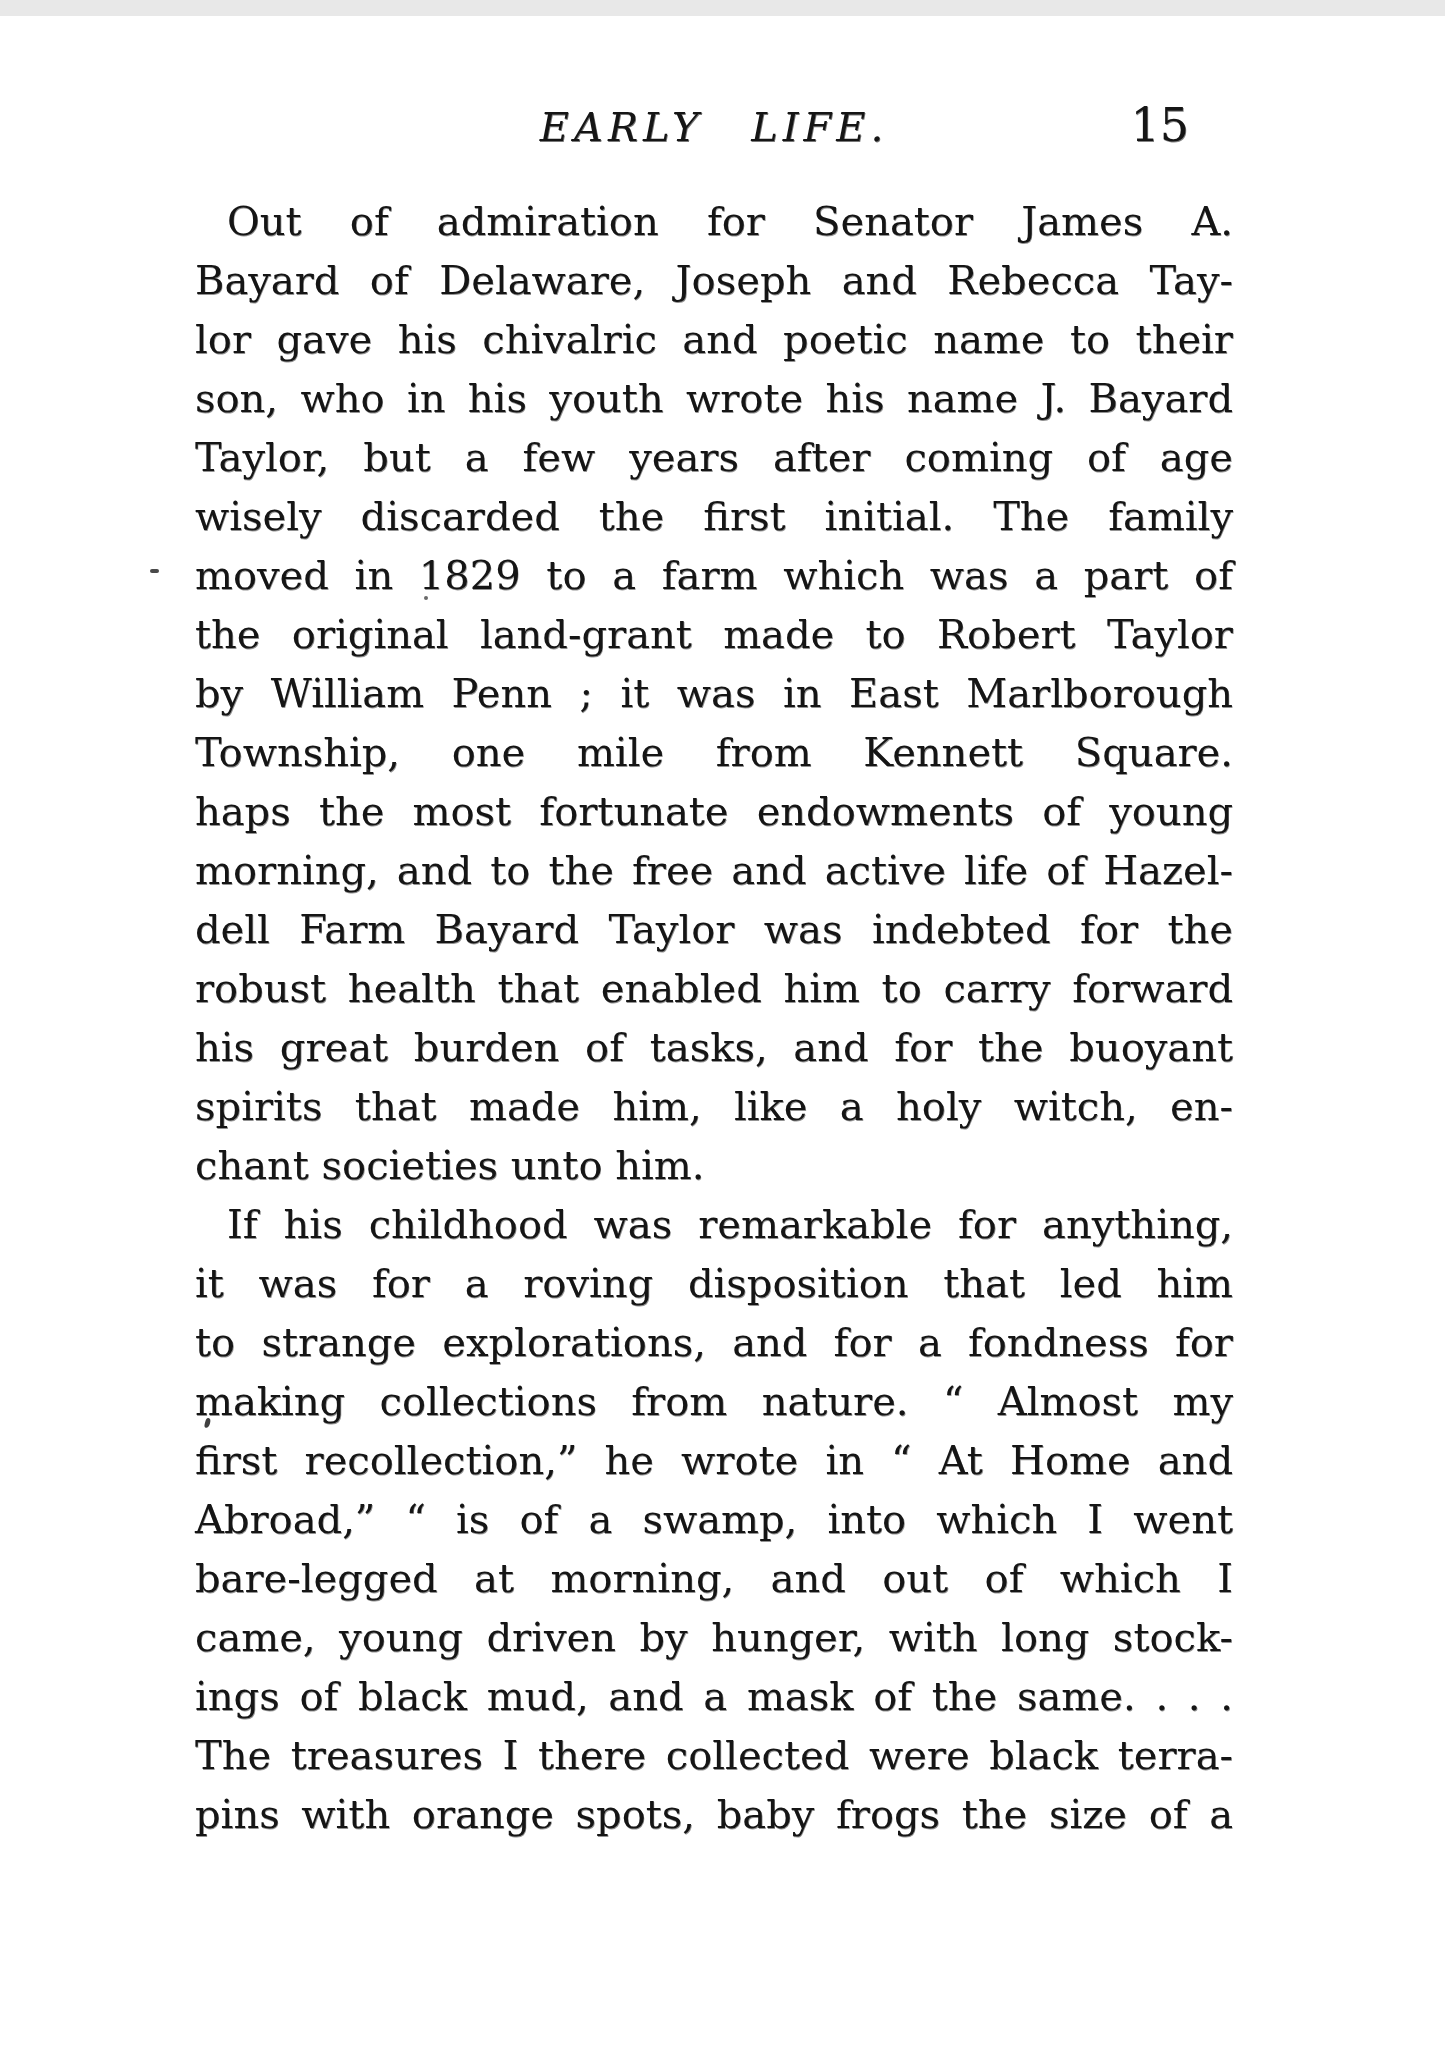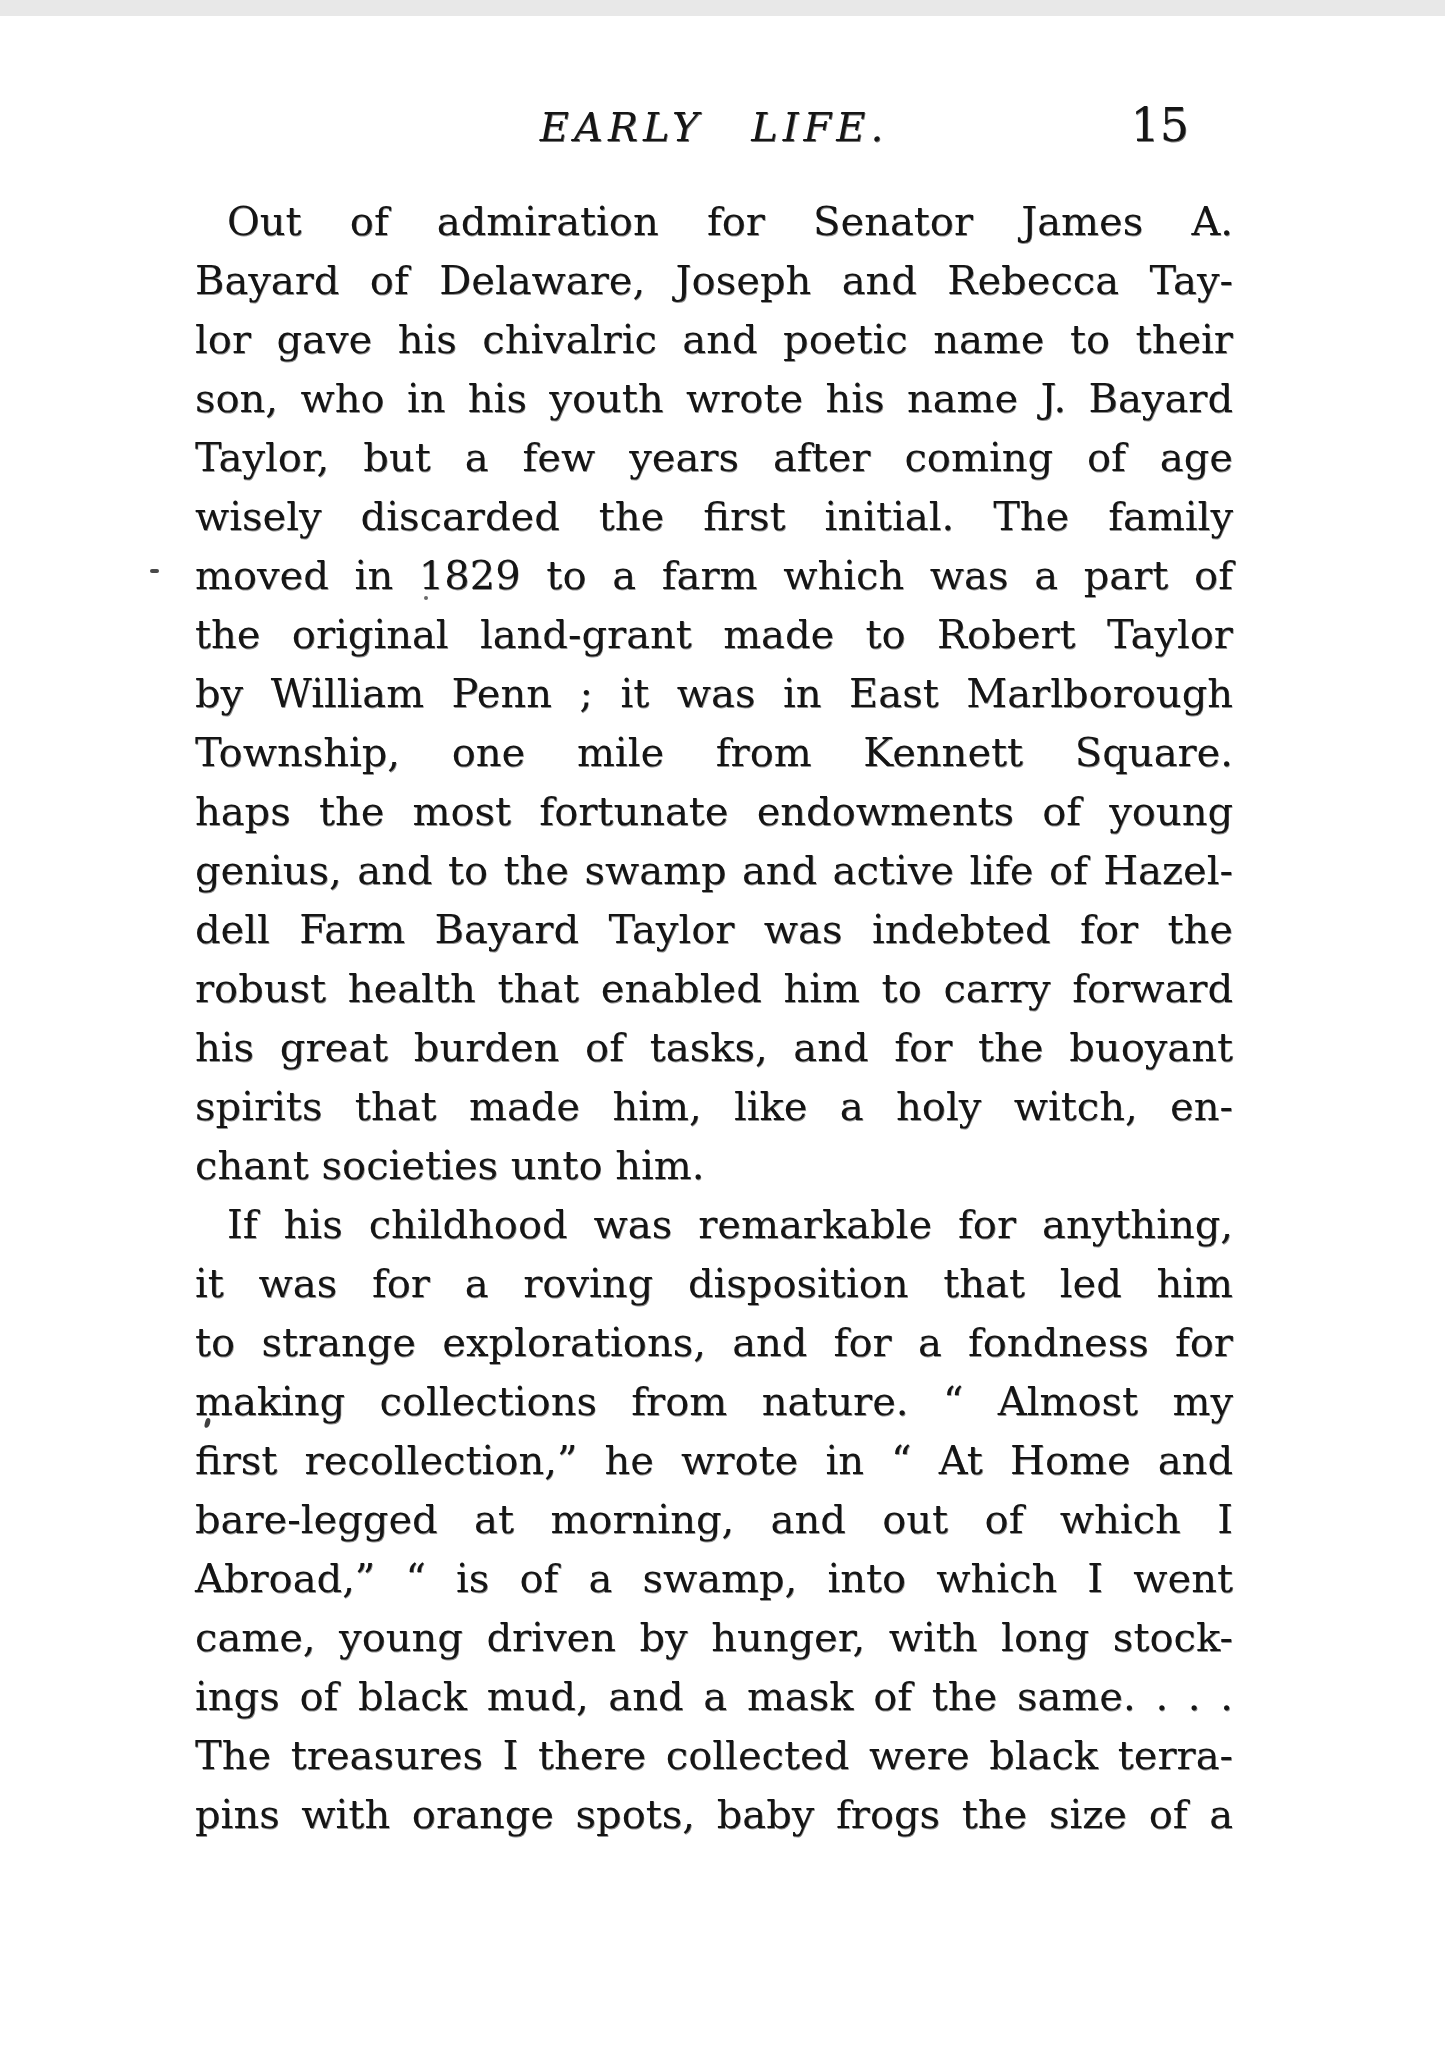--- a/index.html
+++ b/index.html
@@ -90,33 +90,33 @@
       <div class="line">Bayard of Delaware, Joseph and Rebecca Tay-</div>
       <div class="line">lor gave his chivalric and poetic name to their</div>
       <div class="line">son, who in his youth wrote his name J. Bayard</div>
       <div class="line">Taylor, but a few years after coming of age</div>
       <div class="line">wisely discarded the first initial.  The family</div>
       <div class="line">moved in 1829 to a farm which was a part of</div>
       <div class="line">the original land-grant made to Robert Taylor</div>
       <div class="line">by William Penn ; it was in East Marlborough</div>
       <div class="line">Township, one mile from Kennett Square.</div>
       <div class="line">haps the most fortunate endowments of young</div>
-      <div class="line">genius, and to the swamp and active life of Hazel-</div>
+      <div class="line">morning, and to the free and active life of Hazel-</div>
       <div class="line">dell Farm Bayard Taylor was indebted for the</div>
       <div class="line">robust health that enabled him to carry forward</div>
       <div class="line">his great burden of tasks, and for the buoyant</div>
       <div class="line">spirits that made him, like a holy witch, en-</div>
       <div class="line para-end">chant societies unto him.</div>
       <div class="line indent">If his childhood was remarkable for anything,</div>
       <div class="line">it was for a roving disposition that led him</div>
       <div class="line">to strange explorations, and for a fondness for</div>
       <div class="line">making collections from nature.  “ Almost my</div>
       <div class="line">first recollection,” he wrote in “ At Home and</div>
+      <div class="line">Abroad,” “ is of a swamp, into which I went</div>
       <div class="line">bare-legged at morning, and out of which I</div>
-      <div class="line">Abroad,” “ is of a swamp, into which I went</div>
       <div class="line">came, young driven by hunger, with long stock-</div>
       <div class="line">ings of black mud, and a mask of the same. . . .</div>
       <div class="line">The treasures I there collected were black terra-</div>
       <div class="line">pins with orange spots, baby frogs the size of a</div>
     </div>
 
   <div class="artifact a1"></div>
   <div class="artifact a2"></div>
   <div class="artifact a3"></div>
 </div>

